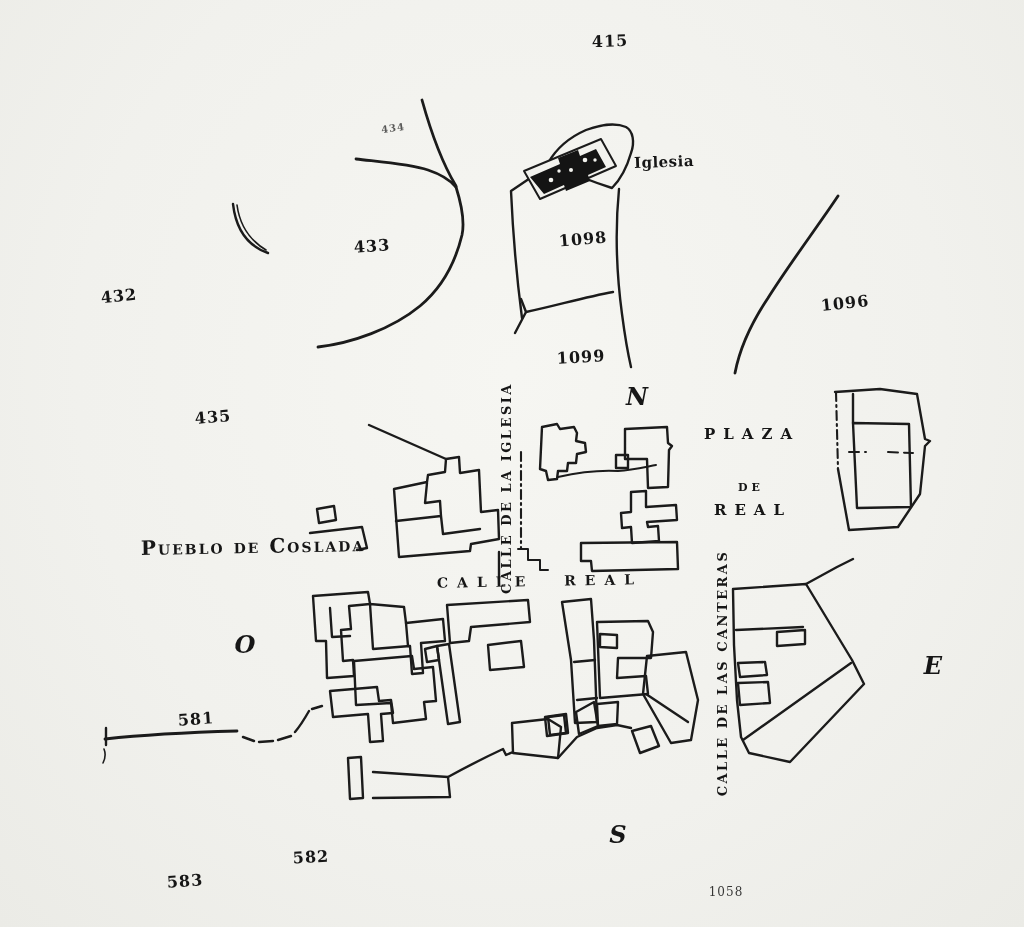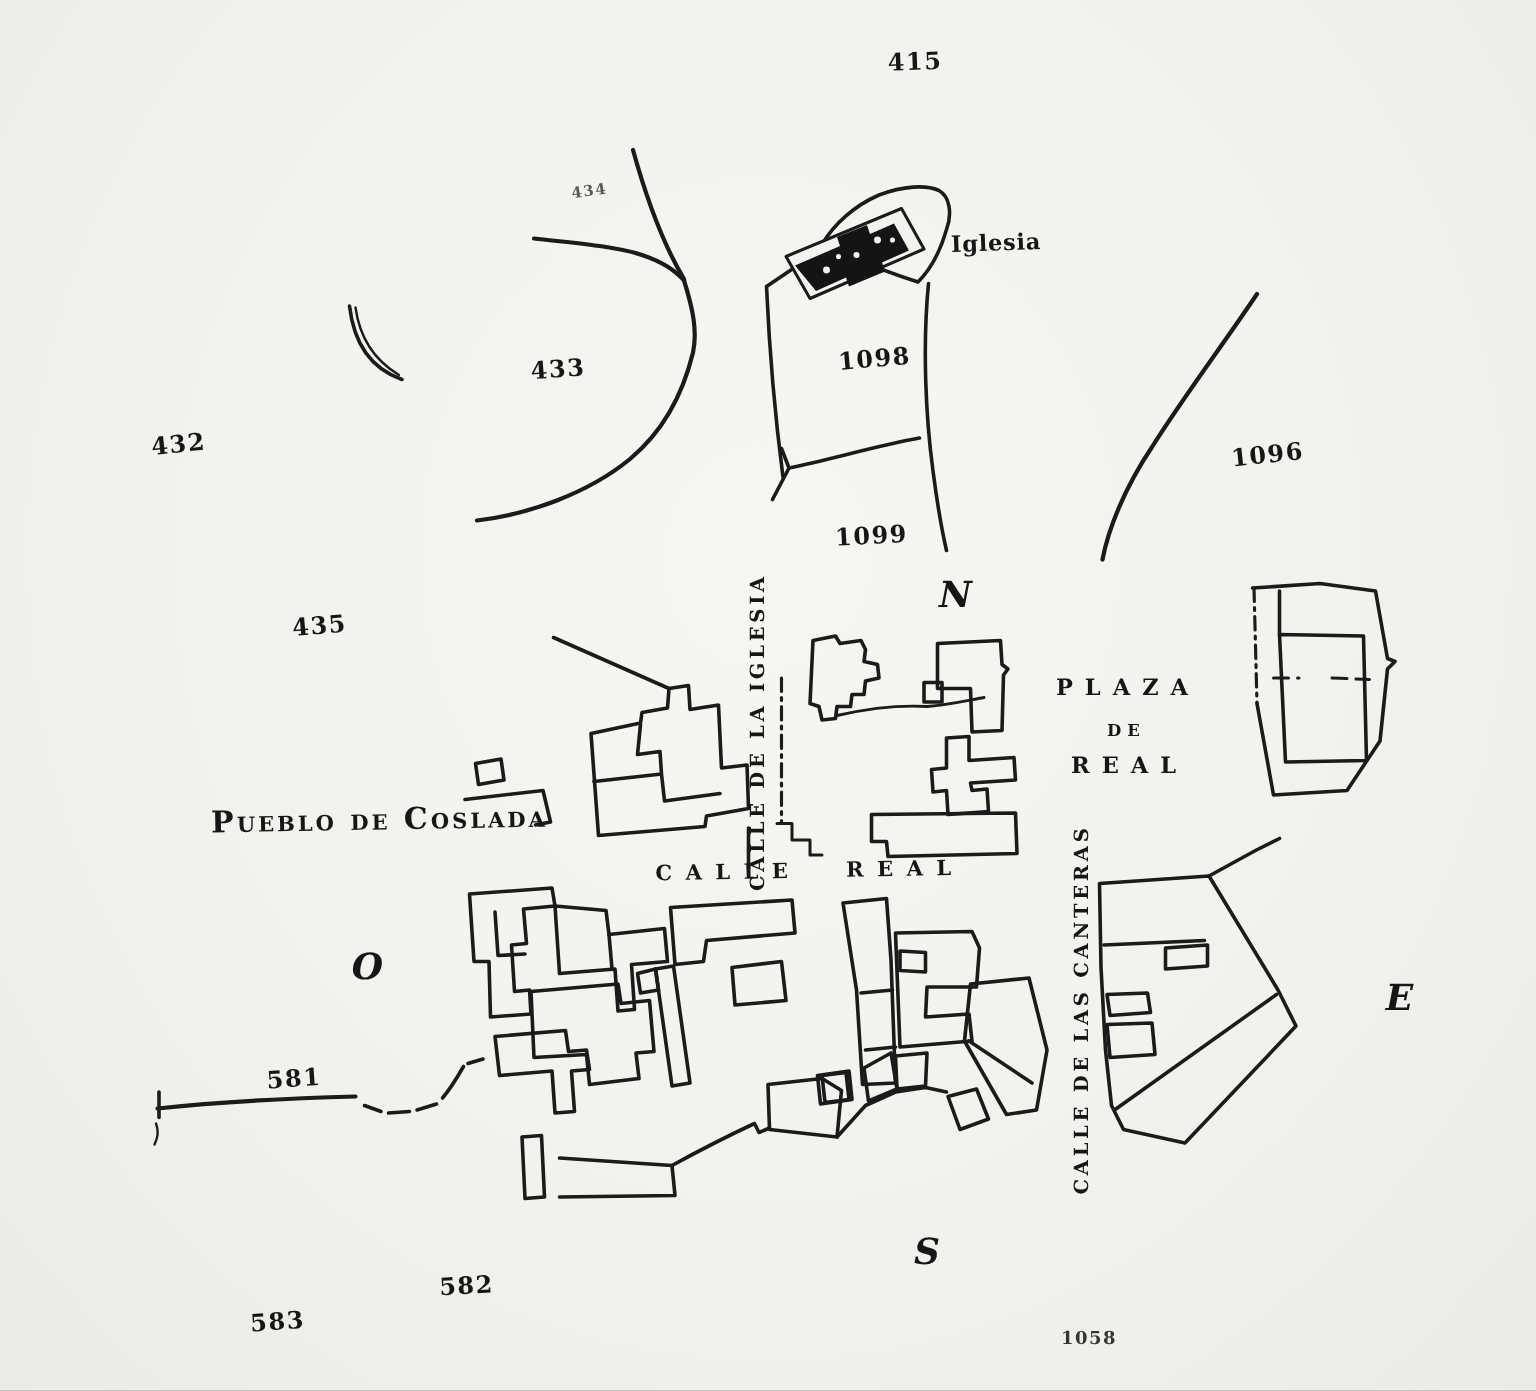--- a/index.html
+++ b/index.html
@@ -11,21 +11,21 @@
   }
   svg{position:absolute;left:0;top:0;}
   .ink{stroke:#1b1b1b;fill:none;stroke-width:2.4;stroke-linecap:round;stroke-linejoin:round;}
   .thick{stroke-width:2.8;}
   .thin{stroke-width:1.6;}
   .dashdot{stroke-dasharray:9 4 2 4;stroke-width:2.1;}
   .filled{fill:#141414;stroke:none;}
   .paperfill{fill:#f2f2ee;}
   .lbl{position:absolute;white-space:nowrap;transform:translate(-50%,-50%) rotate(var(--r,0deg));color:#161616;}
   .num{font-weight:bold;font-size:16px;letter-spacing:1px;}
-  .num-sm{font-weight:bold;font-size:12px;letter-spacing:1px;opacity:.85;}
+  .num-sm{font-weight:normal;font-size:12px;letter-spacing:1px;opacity:.85;}
   .num-faint{font-weight:bold;font-size:10px;letter-spacing:1px;opacity:.7;}
   .cardinal{font-style:italic;font-weight:bold;font-size:24px;}
   .handwrit{font-weight:bold;font-size:15px;letter-spacing:.5px;}
   .title-label{font-variant:small-caps;font-weight:bold;font-size:20px;letter-spacing:2px;}
   .street{font-weight:bold;font-size:14px;letter-spacing:9px;word-spacing:16px;}
   .vstreet{font-weight:bold;font-size:13px;letter-spacing:2.5px;transform:translate(-50%,-50%) rotate(-90deg);}
   .plaza-line{font-weight:bold;letter-spacing:8px;}
   .plaza-big{font-size:15px;}
   .plaza-small{font-size:11px;letter-spacing:4px;text-align:right;}
 </style>
@@ -141,21 +141,21 @@
   </svg>
 
   <div class="lbl title-label" style="left:253px;top:546px;--r:-1deg">Pueblo de Coslada</div>
 
   <div class="lbl street" style="left:540px;top:581px;--r:-1deg">CALLE REAL</div>
 
   <div class="lbl vstreet" style="left:506px;top:488px">CALLE DE LA IGLESIA</div>
 
   <div class="lbl vstreet" style="left:722px;top:673px">CALLE DE LAS CANTERAS</div>
 
-  <div class="lbl plaza-line plaza-big" style="left:752px;top:458px">PLAZA</div>
+  <div class="lbl plaza-line plaza-big" style="left:752px;top:434px">PLAZA</div>
   <div class="lbl plaza-line plaza-small" style="left:751px;top:487px">DE</div>
   <div class="lbl plaza-line plaza-big" style="left:753px;top:510px">REAL</div>
 
   <div class="lbl handwrit" style="left:664px;top:162px;--r:-2deg">Iglesia</div>
 
   <div class="lbl cardinal" style="left:637px;top:396px">N</div>
   <div class="lbl cardinal" style="left:618px;top:834px">S</div>
   <div class="lbl cardinal" style="left:933px;top:665px">E</div>
   <div class="lbl cardinal" style="left:245px;top:644px">O</div>
 

